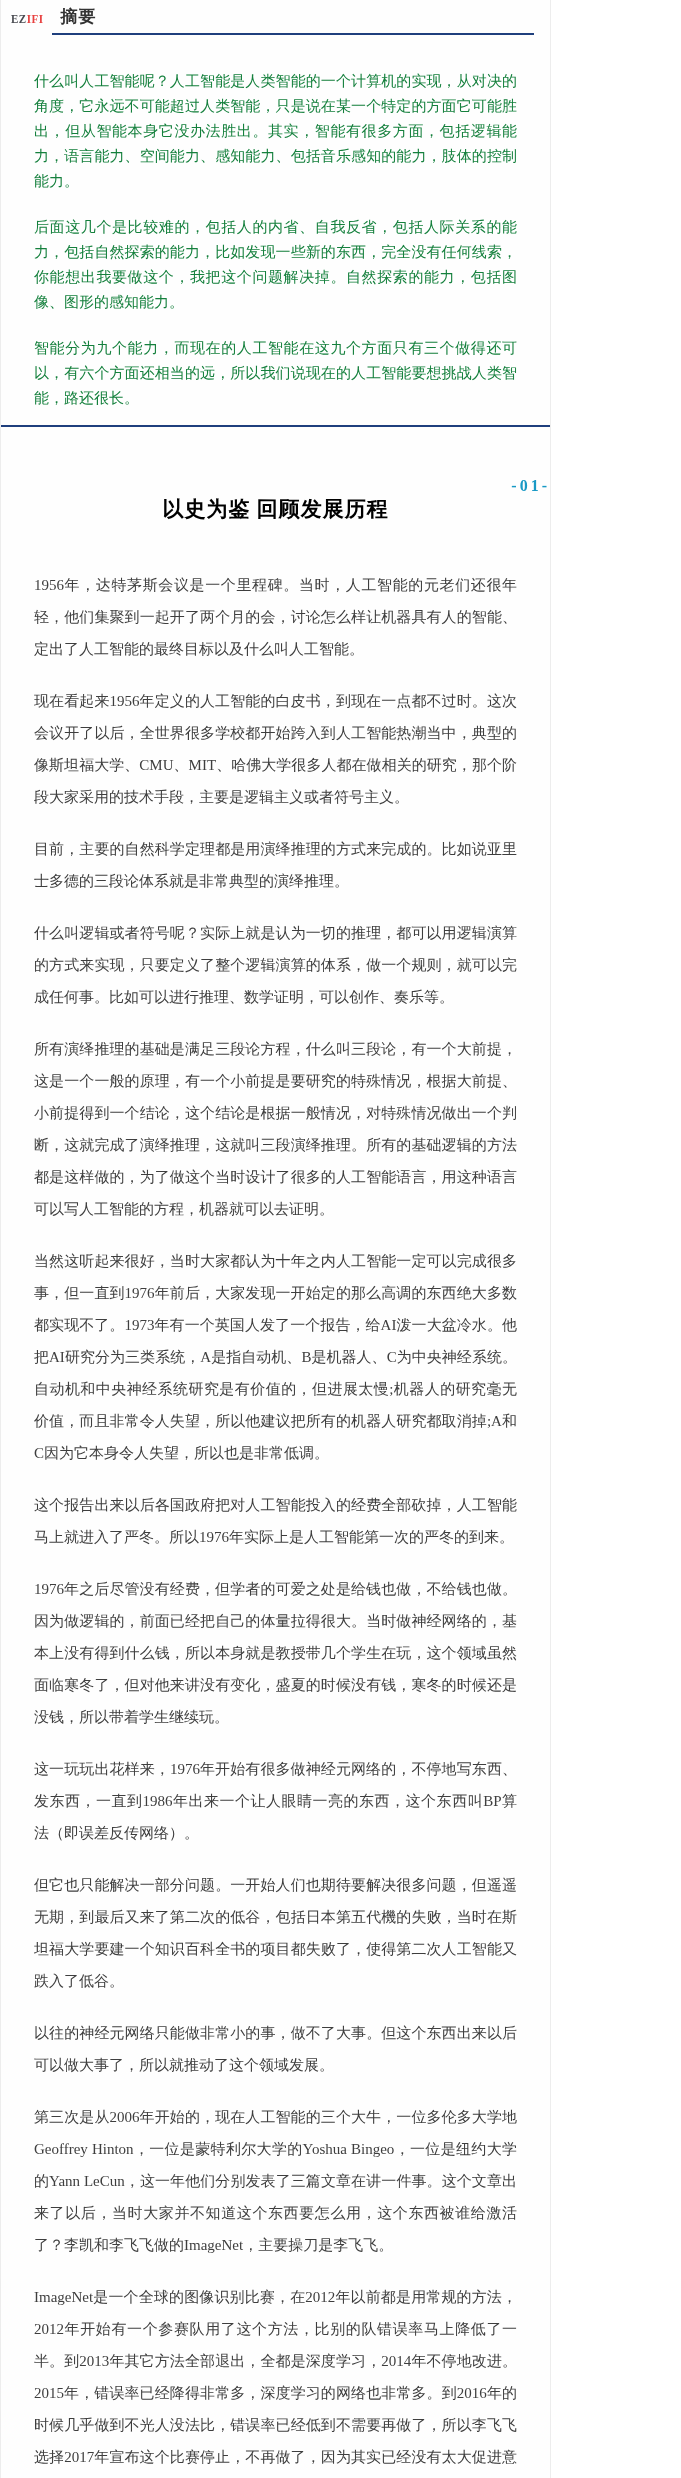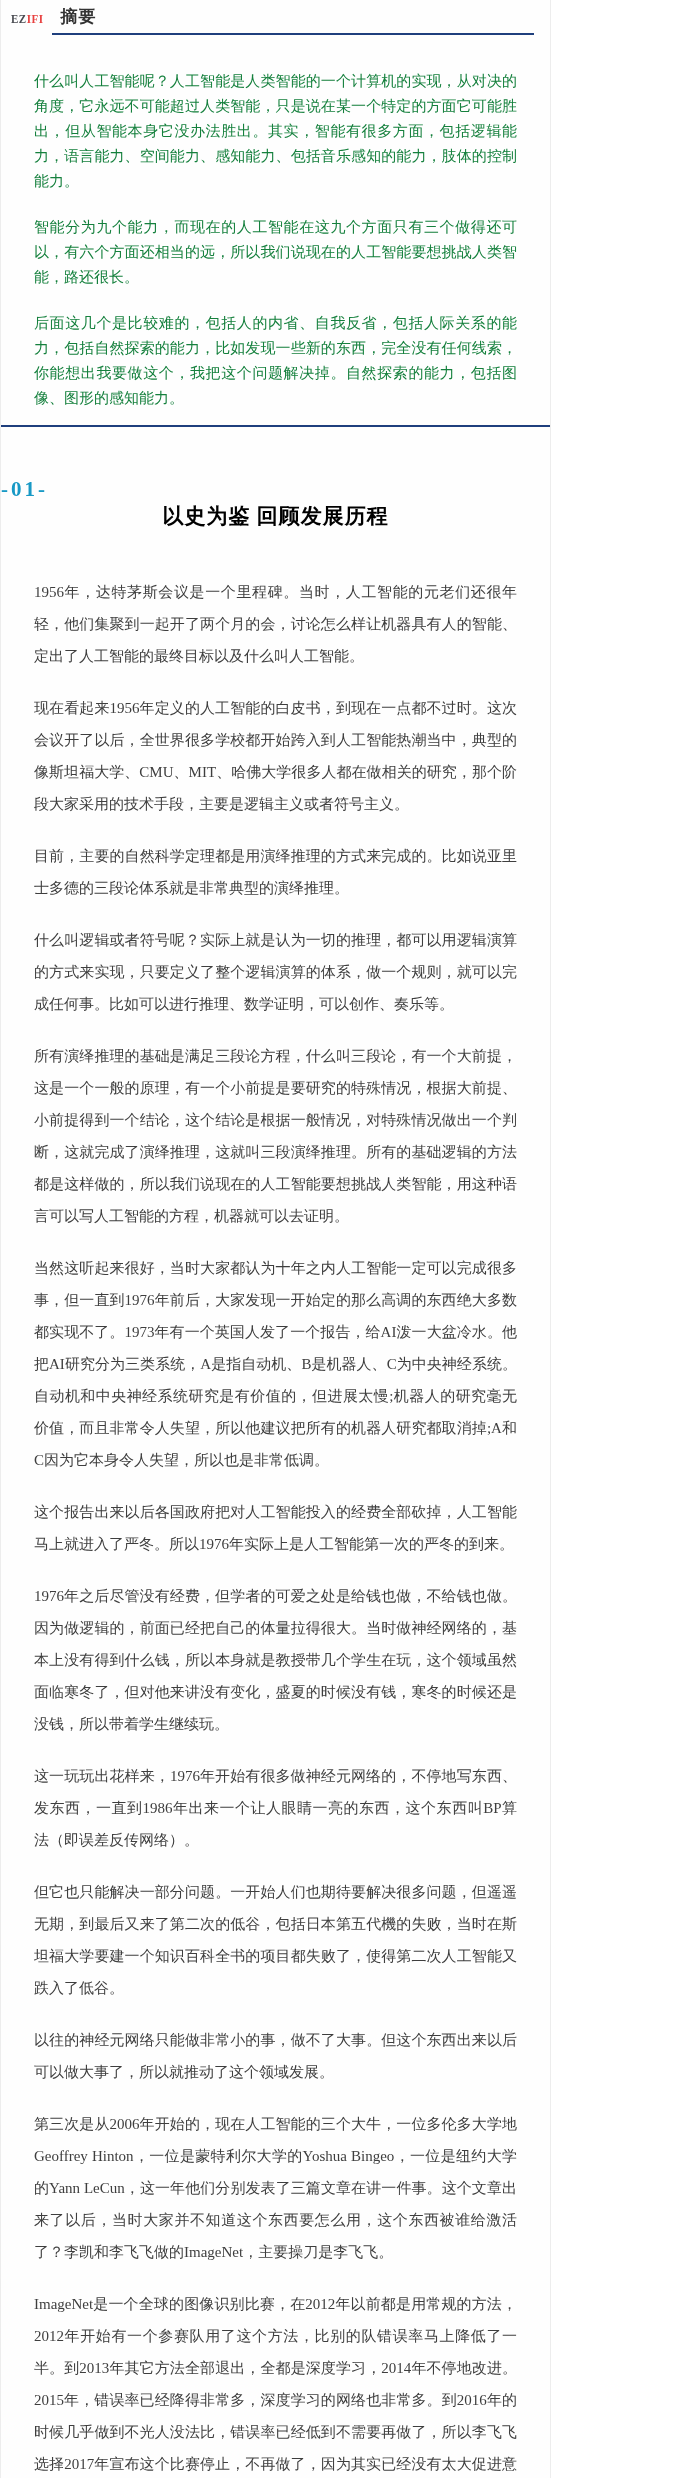--- a/index.html
+++ b/index.html
@@ -54,25 +54,26 @@
   .abstract p:last-child{margin-bottom:0;}
   
   .divider{
     height:2px;
     background:#1f3f7d;
     margin-top:14px;
   }
   
   .section-number{
     margin-top:50px;
-    text-align:left;
+    text-align:right;
     color:#1899c5;
     font-weight:bold;
-    font-size:21px;
+    font-size:16px;
     letter-spacing:3px;
+    padding-left:40px;
   }
   .section-title{
     text-align:center;
     color:#000000;
     font-weight:bold;
     font-size:21px;
     letter-spacing:1px;
   }
   
   .section-body{
@@ -95,35 +96,35 @@
 
   <div class="header">
     <span class="brand"><span class="dark">EZ</span><span class="red">IFI</span></span>
     <div class="title-wrap">
       <span class="page-title">摘要</span>
     </div>
   </div>
 
   <div class="abstract">
       <p>什么叫人工智能呢？人工智能是人类智能的一个计算机的实现，从对决的角度，它永远不可能超过人类智能，只是说在某一个特定的方面它可能胜出，但从智能本身它没办法胜出。其实，智能有很多方面，包括逻辑能力，语言能力、空间能力、感知能力、包括音乐感知的能力，肢体的控制能力。</p>
+      <p>后面这几个是比较难的，包括人的内省、自我反省，包括人际关系的能力，包括自然探索的能力，比如发现一些新的东西，完全没有任何线索，你能想出我要做这个，我把这个问题解决掉。自然探索的能力，包括图像、图形的感知能力。</p>
       <p>智能分为九个能力，而现在的人工智能在这九个方面只有三个做得还可以，有六个方面还相当的远，所以我们说现在的人工智能要想挑战人类智能，路还很长。</p>
-      <p>后面这几个是比较难的，包括人的内省、自我反省，包括人际关系的能力，包括自然探索的能力，比如发现一些新的东西，完全没有任何线索，你能想出我要做这个，我把这个问题解决掉。自然探索的能力，包括图像、图形的感知能力。</p>
     </div>
 
   <div class="divider"></div>
 
   <div>
     <div class="section-number">-01-</div>
     <div class="section-title">以史为鉴 回顾发展历程</div>
     <div class="section-body">
         <p>1956年，达特茅斯会议是一个里程碑。当时，人工智能的元老们还很年轻，他们集聚到一起开了两个月的会，讨论怎么样让机器具有人的智能、定出了人工智能的最终目标以及什么叫人工智能。</p>
         <p>现在看起来1956年定义的人工智能的白皮书，到现在一点都不过时。这次会议开了以后，全世界很多学校都开始跨入到人工智能热潮当中，典型的像斯坦福大学、CMU、MIT、哈佛大学很多人都在做相关的研究，那个阶段大家采用的技术手段，主要是逻辑主义或者符号主义。</p>
         <p>目前，主要的自然科学定理都是用演绎推理的方式来完成的。比如说亚里士多德的三段论体系就是非常典型的演绎推理。</p>
         <p>什么叫逻辑或者符号呢？实际上就是认为一切的推理，都可以用逻辑演算的方式来实现，只要定义了整个逻辑演算的体系，做一个规则，就可以完成任何事。比如可以进行推理、数学证明，可以创作、奏乐等。</p>
-        <p>所有演绎推理的基础是满足三段论方程，什么叫三段论，有一个大前提，这是一个一般的原理，有一个小前提是要研究的特殊情况，根据大前提、小前提得到一个结论，这个结论是根据一般情况，对特殊情况做出一个判断，这就完成了演绎推理，这就叫三段演绎推理。所有的基础逻辑的方法都是这样做的，所以我们说现在的人工智能要想挑战人类智能，用这种语言可以写人工智能的方程，机器就可以去证明。</p>
+        <p>所有演绎推理的基础是满足三段论方程，什么叫三段论，有一个大前提，这是一个一般的原理，有一个小前提是要研究的特殊情况，根据大前提、小前提得到一个结论，这个结论是根据一般情况，对特殊情况做出一个判断，这就完成了演绎推理，这就叫三段演绎推理。所有的基础逻辑的方法都是这样做的，为了做这个当时设计了很多的人工智能语言，用这种语言可以写人工智能的方程，机器就可以去证明。</p>
         <p>当然这听起来很好，当时大家都认为十年之内人工智能一定可以完成很多事，但一直到1976年前后，大家发现一开始定的那么高调的东西绝大多数都实现不了。1973年有一个英国人发了一个报告，给AI泼一大盆冷水。他把AI研究分为三类系统，A是指自动机、B是机器人、C为中央神经系统。自动机和中央神经系统研究是有价值的，但进展太慢;机器人的研究毫无价值，而且非常令人失望，所以他建议把所有的机器人研究都取消掉;A和C因为它本身令人失望，所以也是非常低调。</p>
         <p>这个报告出来以后各国政府把对人工智能投入的经费全部砍掉，人工智能马上就进入了严冬。所以1976年实际上是人工智能第一次的严冬的到来。</p>
         <p>1976年之后尽管没有经费，但学者的可爱之处是给钱也做，不给钱也做。因为做逻辑的，前面已经把自己的体量拉得很大。当时做神经网络的，基本上没有得到什么钱，所以本身就是教授带几个学生在玩，这个领域虽然面临寒冬了，但对他来讲没有变化，盛夏的时候没有钱，寒冬的时候还是没钱，所以带着学生继续玩。</p>
         <p>这一玩玩出花样来，1976年开始有很多做神经元网络的，不停地写东西、发东西，一直到1986年出来一个让人眼睛一亮的东西，这个东西叫BP算法（即误差反传网络）。</p>
         <p>但它也只能解决一部分问题。一开始人们也期待要解决很多问题，但遥遥无期，到最后又来了第二次的低谷，包括日本第五代機的失败，当时在斯坦福大学要建一个知识百科全书的项目都失败了，使得第二次人工智能又跌入了低谷。</p>
         <p>以往的神经元网络只能做非常小的事，做不了大事。但这个东西出来以后可以做大事了，所以就推动了这个领域发展。</p>
         <p>第三次是从2006年开始的，现在人工智能的三个大牛，一位多伦多大学地Geoffrey Hinton，一位是蒙特利尔大学的Yoshua Bingeo，一位是纽约大学的Yann LeCun，这一年他们分别发表了三篇文章在讲一件事。这个文章出来了以后，当时大家并不知道这个东西要怎么用，这个东西被谁给激活了？李凯和李飞飞做的ImageNet，主要操刀是李飞飞。</p>
         <p>ImageNet是一个全球的图像识别比赛，在2012年以前都是用常规的方法，2012年开始有一个参赛队用了这个方法，比别的队错误率马上降低了一半。到2013年其它方法全部退出，全都是深度学习，2014年不停地改进。2015年，错误率已经降得非常多，深度学习的网络也非常多。到2016年的时候几乎做到不光人没法比，错误率已经低到不需要再做了，所以李飞飞选择2017年宣布这个比赛停止，不再做了，因为其实已经没有太大促进意义了。</p>
         <p>所以，由于深度学习的发展，由于产业界的热情参与，产生了很多新的企业，有很多新的机遇，这是非常好的事。</p>
       </div>

